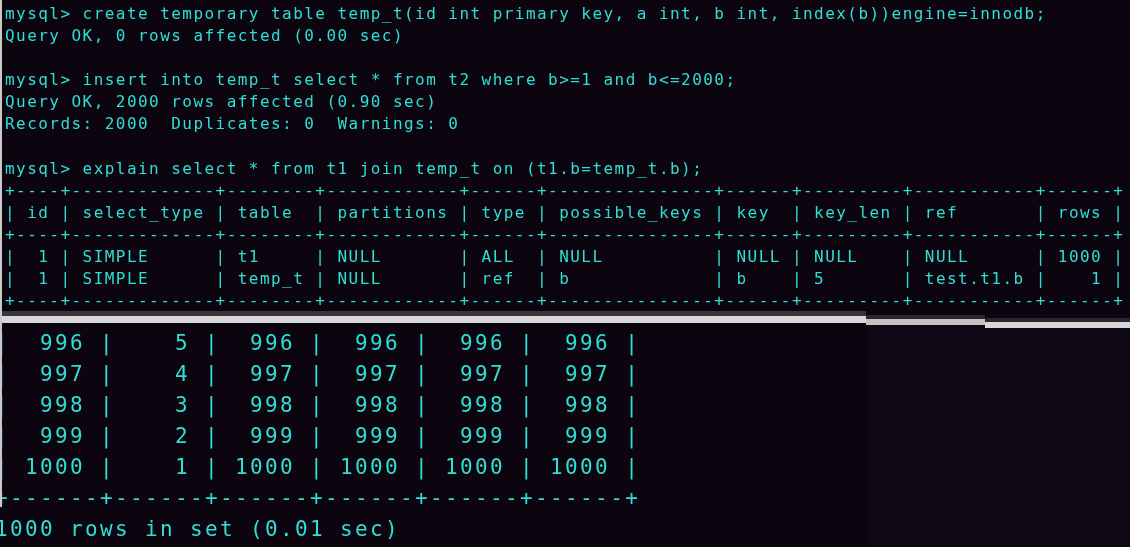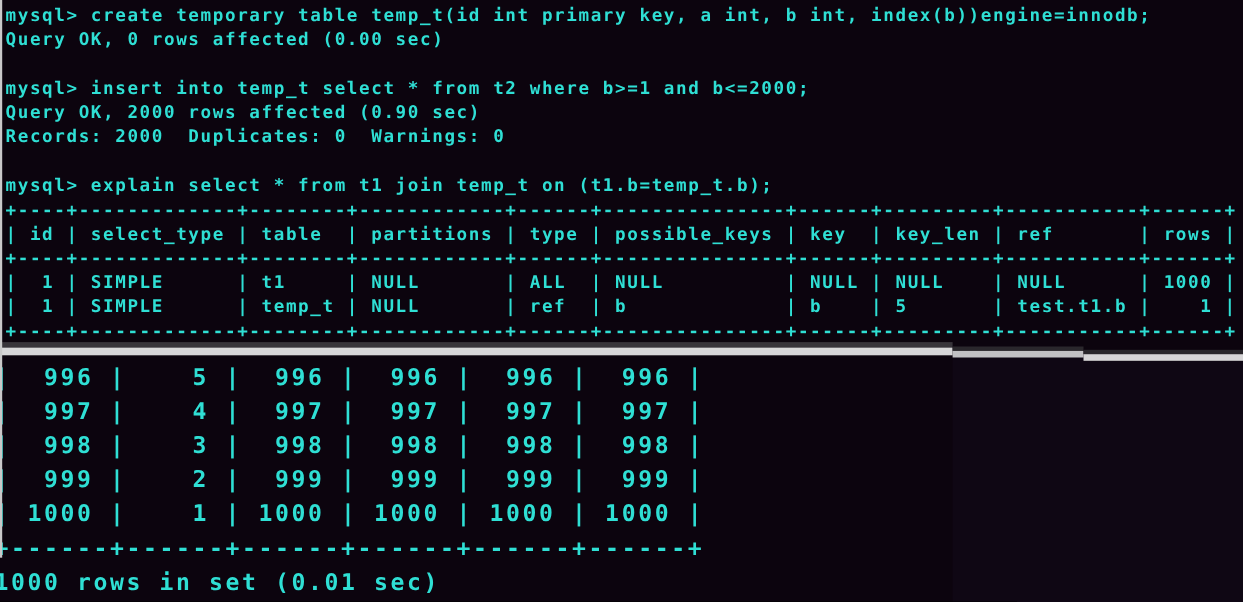--- a/index.html
+++ b/index.html
@@ -32,21 +32,21 @@
     position: absolute;
     left: 0; top: 0;
     width: 2px; height: 507px;
     background: var(--left_edge);
     z-index: 6;
   }
   pre.term {
     margin: 0;
     position: absolute;
     color: var(--text);
-    font-weight: bold;
+    font-weight: normal;
     white-space: pre;
     z-index: 4;
   }
   pre.term-top {
     left: 5px; top: 3px;
     font-size: 16px;
     letter-spacing: 1.45px;
     line-height: 22.1px;
   }
   pre.term-top .tline { min-height: 22.1px; }

